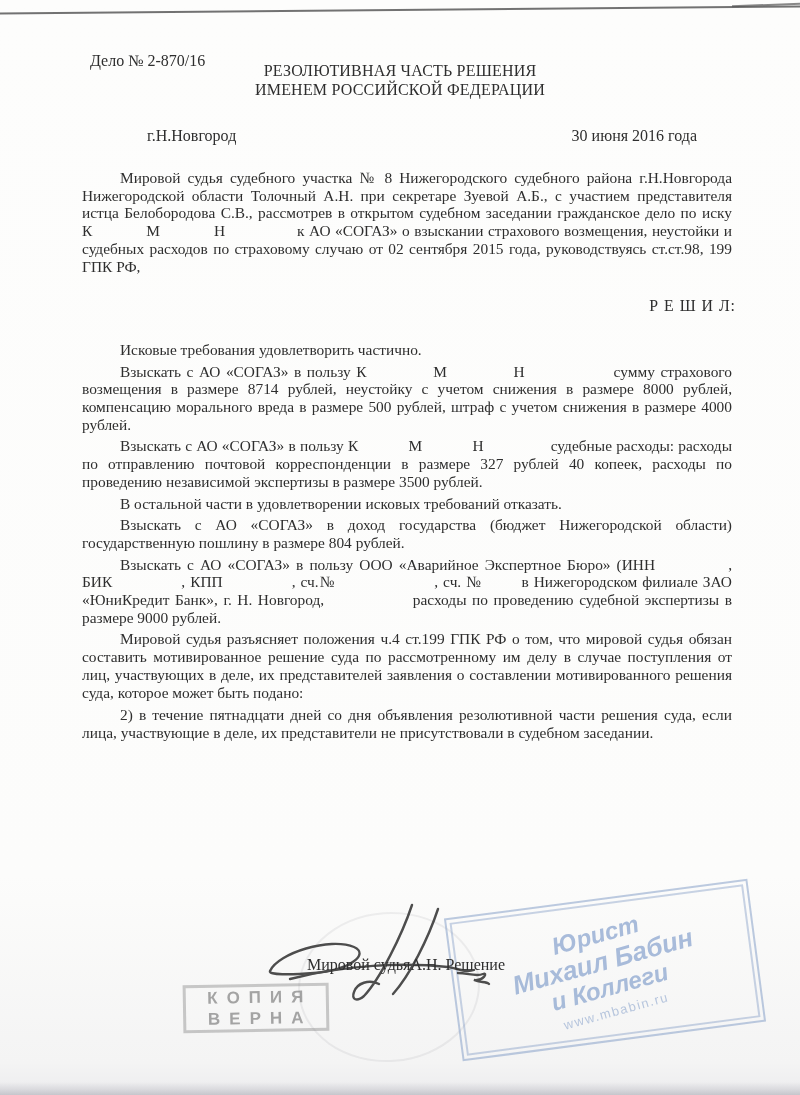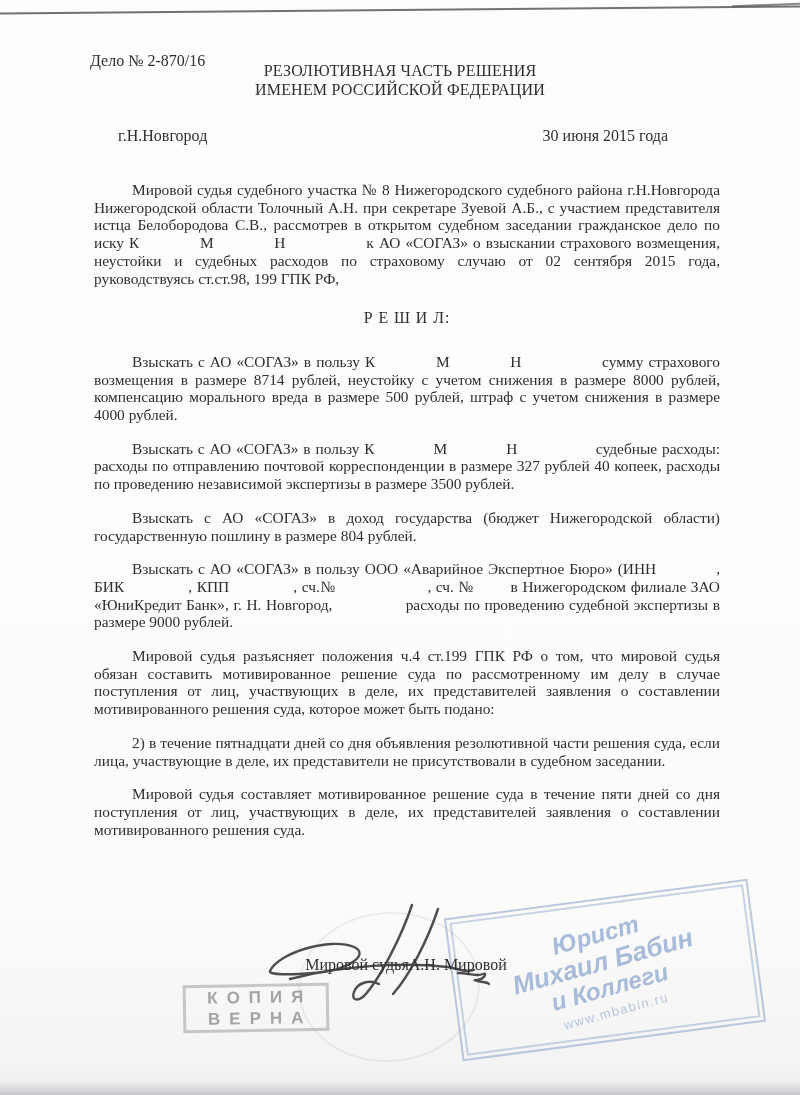--- a/index.html
+++ b/index.html
@@ -20,30 +20,30 @@
   .scan-topline-tick {
     position:absolute; top:4px; right:-2px; width:70px; height:2px;
     background:#555; transform:rotate(-2deg); opacity:.7;
   }
   .case-number { position:absolute; top:52px; left:90px; font-size:16px; }
   .doc-title {
     position:absolute; top:61px; left:0; width:100%;
     text-align:center; font-size:16px; line-height:19px; letter-spacing:.2px;
   }
   .place-date {
-    position:absolute; top:127px; left:118px; width:550px;
+    position:absolute; top:127px; left:147px; width:550px;
     display:flex; justify-content:space-between; font-size:16px;
   }
   .bodytext {
     position:absolute; top:165px; left:78px; width:658px;
     font-size:15.4px; line-height:17.7px; text-align:justify;
   }
-  .bodytext p { margin:16px; text-indent:38px; }
+  .bodytext p { margin:4px; text-indent:38px; }
   .bodytext p.sp { margin-top:5px; }
-  .resolved { text-align:center; margin:22px 0 26px 0; letter-spacing:1px; font-size:15.8px; }
+  .resolved { text-align:right; margin:22px 0 26px 0; letter-spacing:1px; font-size:15.8px; }
   .sig-row {
     position:absolute; top:956px; left:92px; width:628px;
     display:flex; justify-content:center; font-size:16px; z-index:6;
   }
   .seal-oval {
     position:absolute; left:298px; top:912px; width:178px; height:146px;
     border:2px solid rgba(95,95,115,.09); border-radius:50%;
     transform:rotate(-4deg); z-index:2;
   }
   .signature-svg { position:absolute; left:252px; top:893px; z-index:5; }
@@ -90,33 +90,34 @@
 
   <div class="case-number">Дело № 2-870/16</div>
 
   <div class="doc-title">
     <div>РЕЗОЛЮТИВНАЯ ЧАСТЬ РЕШЕНИЯ</div>
     <div>ИМЕНЕМ РОССИЙСКОЙ ФЕДЕРАЦИИ</div>
   </div>
 
   <div class="place-date">
     <span>г.Н.Новгород</span>
-    <span>30 июня 2015 года</span>
+    <span>30 июня 2016 года</span>
   </div>
 
   <div class="bodytext">
     <p>Мировой судья судебного участка № 8 Нижегородского судебного района г.Н.Новгорода Нижегородской области Толочный А.Н. при секретаре Зуевой А.Б., с участием представителя истца Белобородова С.В., рассмотрев в открытом судебном заседании гражданское дело по иску К&nbsp;&nbsp;&nbsp;&nbsp;&nbsp;&nbsp;&nbsp;&nbsp;&nbsp;&nbsp;&nbsp;&nbsp;М&nbsp;&nbsp;&nbsp;&nbsp;&nbsp;&nbsp;&nbsp;&nbsp;&nbsp;&nbsp;&nbsp;&nbsp;Н&nbsp;&nbsp;&nbsp;&nbsp;&nbsp;&nbsp;&nbsp;&nbsp;&nbsp;&nbsp;&nbsp;&nbsp;&nbsp;&nbsp;&nbsp;&nbsp;к АО «СОГАЗ» о взыскании страхового возмещения, неустойки и судебных расходов по страховому случаю от 02 сентября 2015 года, руководствуясь ст.ст.98, 199 ГПК РФ,</p>
     <div class="resolved">Р Е Ш И Л:</div>
+    <p>Исковые требования удовлетворить частично.</p>
     <p>Взыскать с АО «СОГАЗ» в пользу К&nbsp;&nbsp;&nbsp;&nbsp;&nbsp;&nbsp;&nbsp;&nbsp;&nbsp;&nbsp;&nbsp;&nbsp;М&nbsp;&nbsp;&nbsp;&nbsp;&nbsp;&nbsp;&nbsp;&nbsp;&nbsp;&nbsp;&nbsp;&nbsp;Н&nbsp;&nbsp;&nbsp;&nbsp;&nbsp;&nbsp;&nbsp;&nbsp;&nbsp;&nbsp;&nbsp;&nbsp;&nbsp;&nbsp;&nbsp;&nbsp;сумму страхового возмещения в размере 8714 рублей, неустойку с учетом снижения в размере 8000 рублей, компенсацию морального вреда в размере 500 рублей, штраф с учетом снижения в размере 4000 рублей.</p>
     <p>Взыскать с АО «СОГАЗ» в пользу К&nbsp;&nbsp;&nbsp;&nbsp;&nbsp;&nbsp;&nbsp;&nbsp;&nbsp;&nbsp;&nbsp;&nbsp;М&nbsp;&nbsp;&nbsp;&nbsp;&nbsp;&nbsp;&nbsp;&nbsp;&nbsp;&nbsp;&nbsp;&nbsp;Н&nbsp;&nbsp;&nbsp;&nbsp;&nbsp;&nbsp;&nbsp;&nbsp;&nbsp;&nbsp;&nbsp;&nbsp;&nbsp;&nbsp;&nbsp;&nbsp;судебные расходы: расходы по отправлению почтовой корреспонденции в размере 327 рублей 40 копеек, расходы по проведению независимой экспертизы в размере 3500 рублей.</p>
+    <p>В остальной части в удовлетворении исковых требований отказать.</p>
     <p>Взыскать с АО «СОГАЗ» в доход государства (бюджет Нижегородской области) государственную пошлину в размере 804 рублей.</p>
     <p>Взыскать с АО «СОГАЗ» в пользу ООО «Аварийное Экспертное Бюро» (ИНН&nbsp;&nbsp;&nbsp;&nbsp;&nbsp;&nbsp;&nbsp;&nbsp;&nbsp;&nbsp;&nbsp;&nbsp;, БИК&nbsp;&nbsp;&nbsp;&nbsp;&nbsp;&nbsp;&nbsp;&nbsp;&nbsp;&nbsp;&nbsp;&nbsp;&nbsp;&nbsp;, КПП&nbsp;&nbsp;&nbsp;&nbsp;&nbsp;&nbsp;&nbsp;&nbsp;&nbsp;&nbsp;&nbsp;&nbsp;&nbsp;&nbsp;, сч.№&nbsp;&nbsp;&nbsp;&nbsp;&nbsp;&nbsp;&nbsp;&nbsp;&nbsp;&nbsp;&nbsp;&nbsp;&nbsp;&nbsp;&nbsp;&nbsp;&nbsp;&nbsp;&nbsp;&nbsp;, сч. №&nbsp;&nbsp;&nbsp;&nbsp;&nbsp;&nbsp;&nbsp;&nbsp;в Нижегородском филиале ЗАО «ЮниКредит Банк», г. Н. Новгород,&nbsp;&nbsp;&nbsp;&nbsp;&nbsp;&nbsp;&nbsp;&nbsp;&nbsp;&nbsp;&nbsp;&nbsp;&nbsp;&nbsp;&nbsp;&nbsp;расходы по проведению судебной экспертизы в размере 9000 рублей.</p>
     <p>Мировой судья разъясняет положения ч.4 ст.199 ГПК РФ о том, что мировой судья обязан составить мотивированное решение суда по рассмотренному им делу в случае поступления от лиц, участвующих в деле, их представителей заявления о составлении мотивированного решения суда, которое может быть подано:</p>
     <p class="sp">2) в течение пятнадцати дней со дня объявления резолютивной части решения суда, если лица, участвующие в деле, их представители не присутствовали в судебном заседании.</p>
-    <p class="sp">Мировой судья составляет мотивированное решение суда в течение пяти дней со дня поступления от лиц, участвующих в деле, их представителей заявления о составлении мотивированного решения суда.</p>
   </div>
 
   <div class="seal-oval"></div>
 
   <svg class="signature-svg" width="240" height="130" viewBox="0 0 240 130" fill="none">
     <g stroke="#3b3b3b" stroke-width="2.4" stroke-linecap="round" fill="none" opacity="0.9">
       <path d="M 18 78 C 26 60, 78 44, 102 54 C 118 61, 98 77, 62 80 C 38 82, 16 82, 18 78"></path>
       <path d="M 160 12 C 150 42, 128 86, 112 103 C 105 109, 99 107, 102 99 C 105 90, 117 86, 127 91"></path>
       <path d="M 186 16 C 176 46, 158 82, 141 101"></path>
       <path d="M 38 86 C 92 72, 152 69, 196 74 C 208 76, 214 80, 222 77"></path>
@@ -134,18 +135,18 @@
     <div class="watermark-text">
       <div class="wm-l1">Юрист</div>
       <div class="wm-l2">Михаил Бабин</div>
       <div class="wm-l3">и Коллеги</div>
       <div class="wm-url">www.mbabin.ru</div>
     </div>
   </div>
 
   <div class="sig-row">
     <span>Мировой судья</span>
-    <span>А.Н. Мировой</span>
+    <span>А.Н. Решение</span>
   </div>
 
   <div class="bottom-band"></div>
 
 </div>
 
 </body></html>

